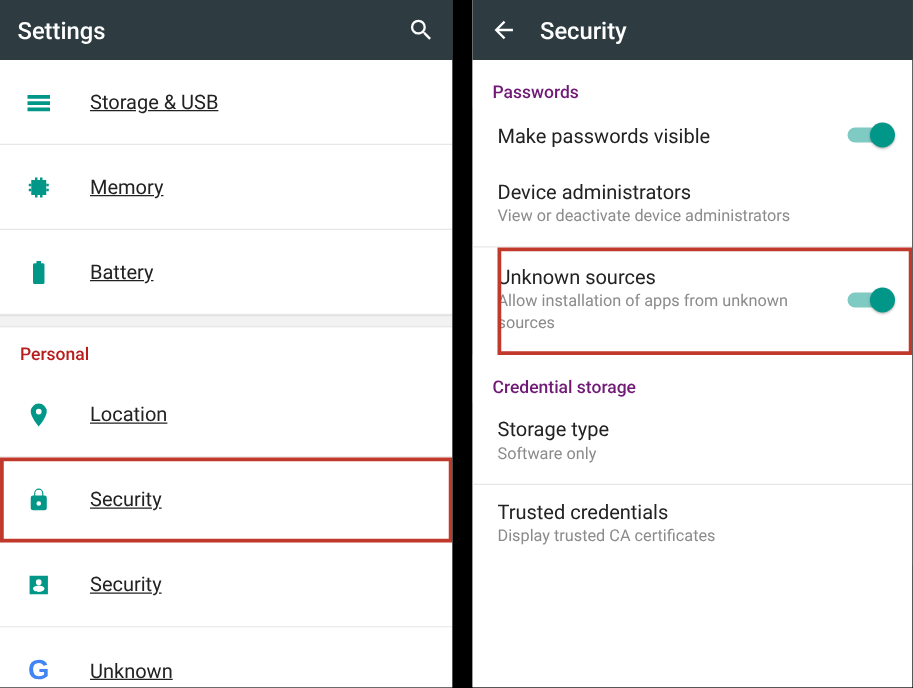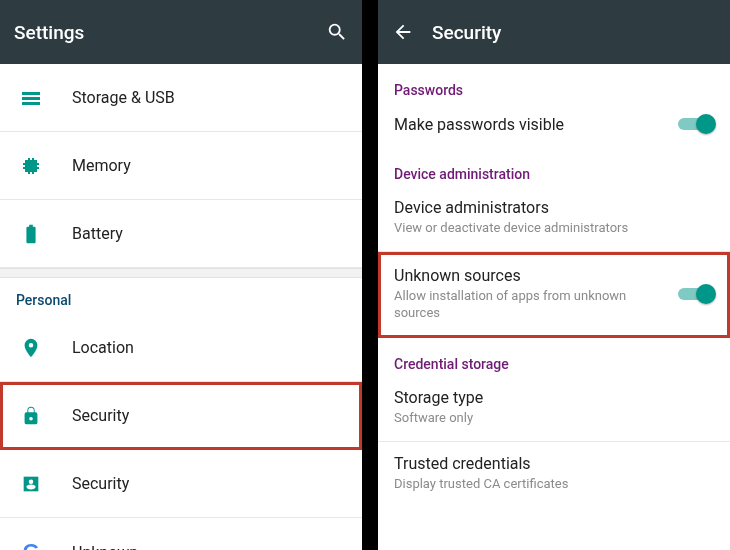--- a/index.html
+++ b/index.html
@@ -18,21 +18,21 @@
     overflow: hidden;
   }
   .panel-left { flex: 0 0 362px; }
   .gap { flex: 0 0 16px; background: #000; }
   .panel-right { flex: 1; }
 
   
   .appbar {
     background: #2e3c42;
     color: #fff;
-    height: 64px;
+    height: 48px;
     display: flex;
     align-items: center;
     padding: 0 14px;
     gap: 18px;
   }
   .appbar .title { font-size: 19px; font-weight: 500; flex: 1; }
   .appbar .ic { width: 22px; height: 22px; display:flex; align-items:center; justify-content:center; }
   .appbar svg { fill: #fff; }
 
   .scroll { flex:1; overflow:hidden; background:#fff; }
@@ -45,35 +45,36 @@
     padding: 10px 16px 10px 18px;
     border-bottom: 1px solid #e7e7e7;
     background:#fff;
   }
   .row .ic {
     width: 26px; height:26px; margin-right: 28px;
     display:flex; align-items:center; justify-content:center;
     color:#009688;
   }
   .row .ic svg { fill:#009688; }
-  .row .label { font-size: 16px; color:#222; }
+  .row .label { font-size: 16px; color:#222;text-decoration:underline; }
   .section-gap { height: 10px; background:#f2f2f2; border-bottom:1px solid #e2e2e2; border-top:1px solid #e2e2e2;}
   .category {
-    font-size: 14px; color:#0c4a6e; font-weight:500;
+    font-size: 14px; color:#b91c1c; font-weight:500;
     padding: 14px 16px 6px 16px; background:#fff;
   }
   .highlight-red {
     outline: 3px solid #c0392b;
     outline-offset: -3px;
   }
 
   
   .r-row {
-    padding: 12px 16px 14px 16px;
+    padding: 12px 16px 14px 0;
     background:#fff;
+    margin-left:20px;
   }
   .r-row .primary { font-size:16px; color:#222; }
   .r-row .secondary { font-size:13px; color:#8b8b8b; margin-top:3px; line-height:1.3; }
   .r-row.withswitch { display:flex; align-items:center; }
   .r-row.withswitch .textcol { flex:1; padding-right:10px;}
   .r-category {
     font-size:14px; color:#701a75; font-weight:500;
     padding: 18px 16px 4px 16px; background:#fff;
   }
   .divider { height:1px; background:#e7e7e7; }
@@ -199,21 +200,20 @@
     <div class="r-row withswitch">
       <div class="textcol">
         <div class="primary">Make passwords visible</div>
       </div>
       <div class="switch">
         <div class="track"></div>
           <div class="thumb"></div>
       </div>
     </div>
 
-    <div class="r-category">Device administration</div>
     <div class="r-row">
       <div class="primary">Device administrators</div>
       <div class="secondary">View or deactivate device administrators</div>
     </div>
     <div class="divider"></div>
 
     <div class="r-row withswitch highlight-red" style="padding-top:14px;padding-bottom:16px">
       <div class="textcol">
         <div class="primary">Unknown sources</div>
         <div class="secondary">Allow installation of apps from unknown sources</div>

